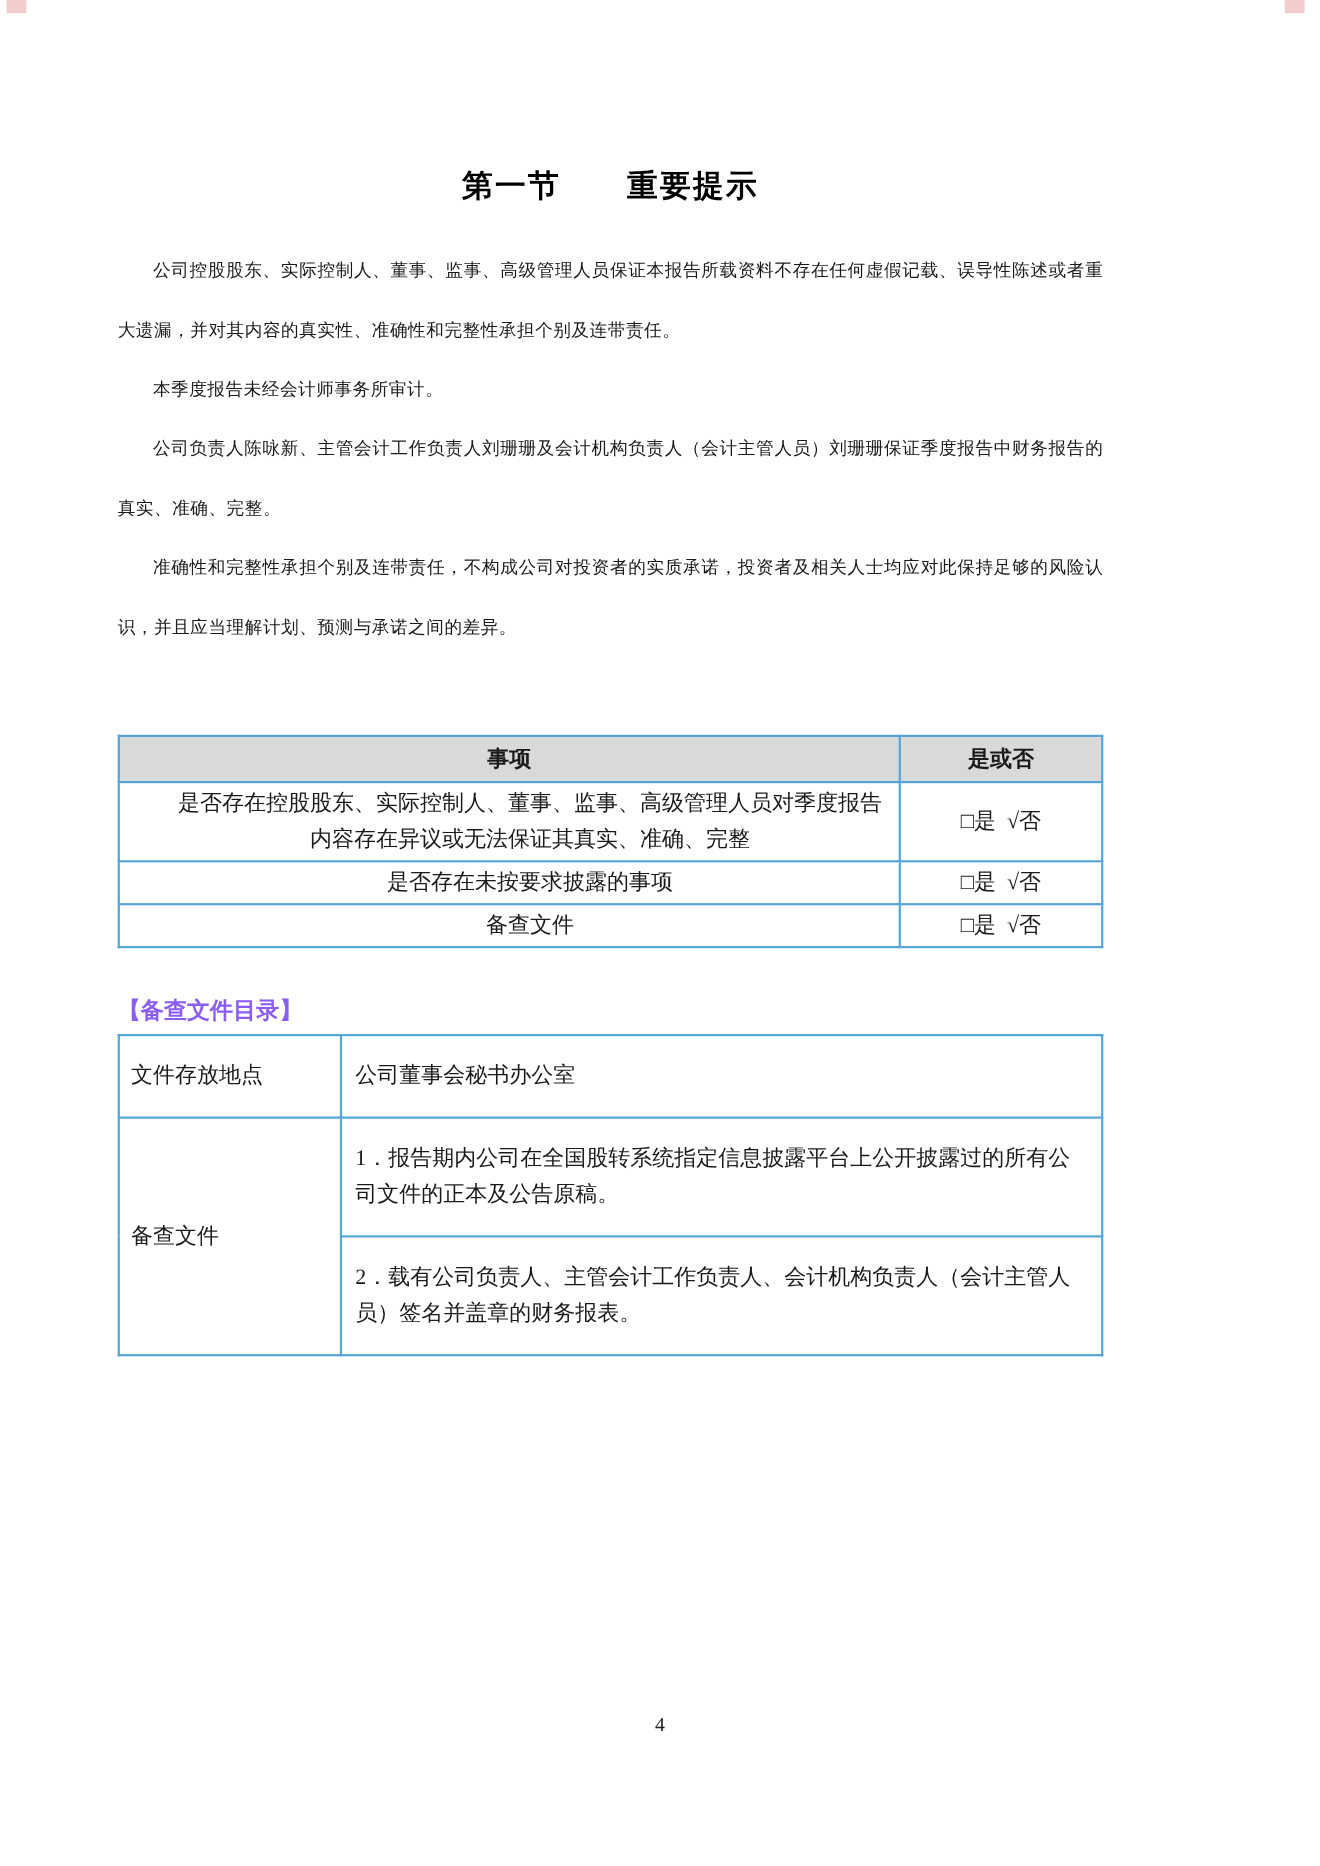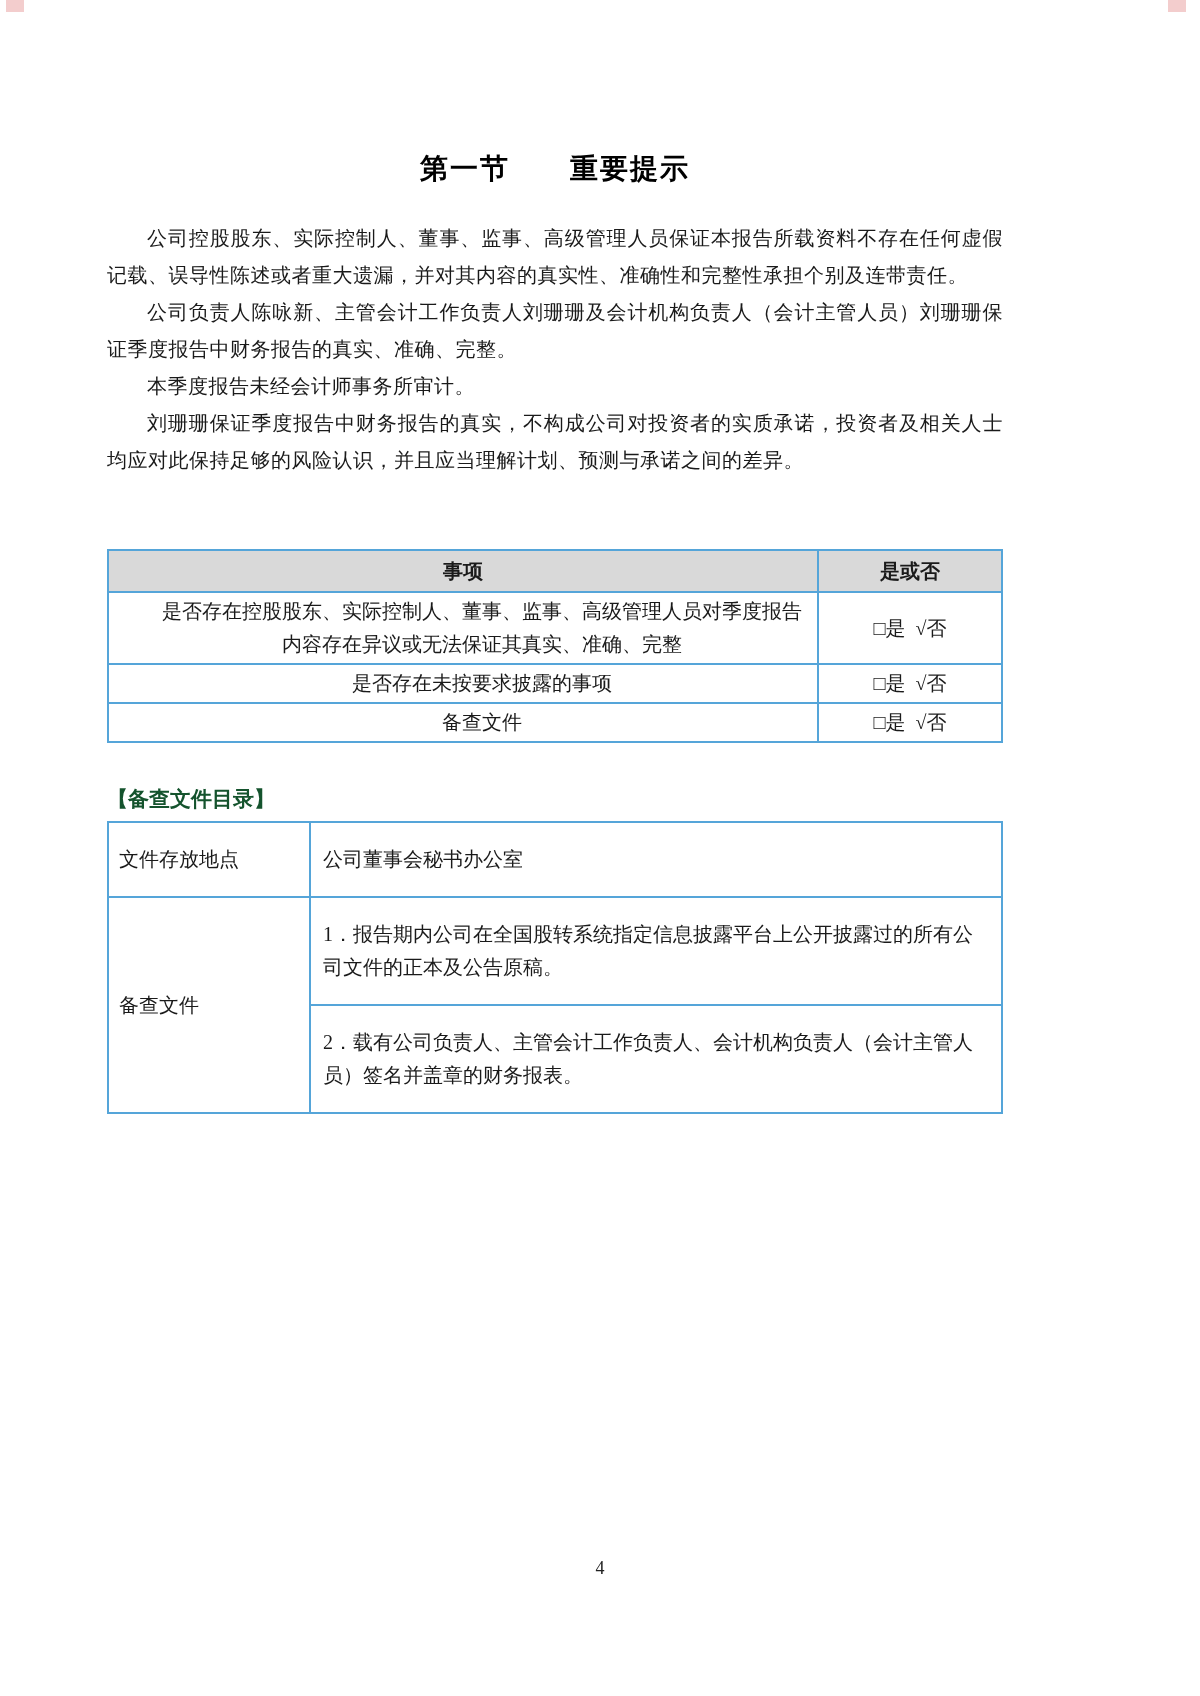--- a/index.html
+++ b/index.html
@@ -36,22 +36,22 @@
     text-align:center;
     font-family:"Liberation Sans","DejaVu Sans",sans-serif;
     font-weight:700;
     font-size:28px;
     letter-spacing:2px;
     color:#000;
   }
   .paragraphs{margin-top:32px;}
   .para{
     margin:0;
-    font-size:20px;
-    line-height:37px;
+    font-size:16px;
+    line-height:54px;
     text-align:justify;
     text-indent:2em;
     letter-spacing:0.5px;
   }
   table{
     border-collapse:collapse;
     width:896px;
     table-layout:fixed;
   }
   .matters-table{margin-top:70px;}
@@ -72,21 +72,21 @@
   }
   .matters-table col.c-item{width:79.4%;}
   .matters-table col.c-ans{width:20.6%;}
   .matters-table td.item{text-align:center;padding-left:48px;}
   .matters-table td.ans{text-align:center;white-space:pre;}
   .docs-heading{
     margin:42px 0 8px 0;
     font-family:"Liberation Sans","DejaVu Sans",sans-serif;
     font-weight:700;
     font-size:21px;
-    color:#14532d;
+    color:#8b5cf6;
   }
   .docs-table col.c-label{width:22.6%;}
   .docs-table col.c-value{width:77.4%;}
   .docs-table td.label{text-align:left;}
   .docs-table td.value{text-align:left;padding:20px 12px;}
   .page-number{
     position:absolute;
     left:0;
     width:1200px;
     top:1558px;
@@ -100,23 +100,23 @@
 
 <div class="page">
   <div class="corner-mark left"></div>
   <div class="corner-mark right"></div>
 
   <div class="content">
     <h1 class="doc-title">第一节　　重要提示</h1>
 
     <div class="paragraphs">
       <p class="para">公司控股股东、实际控制人、董事、监事、高级管理人员保证本报告所载资料不存在任何虚假记载、误导性陈述或者重大遗漏，并对其内容的真实性、准确性和完整性承担个别及连带责任。</p>
+      <p class="para">本季度报告未经会计师事务所审计。</p>
       <p class="para">公司负责人陈咏新、主管会计工作负责人刘珊珊及会计机构负责人（会计主管人员）刘珊珊保证季度报告中财务报告的真实、准确、完整。</p>
-      <p class="para">本季度报告未经会计师事务所审计。</p>
-      <p class="para">刘珊珊保证季度报告中财务报告的真实，不构成公司对投资者的实质承诺，投资者及相关人士均应对此保持足够的风险认识，并且应当理解计划、预测与承诺之间的差异。</p>
+      <p class="para">准确性和完整性承担个别及连带责任，不构成公司对投资者的实质承诺，投资者及相关人士均应对此保持足够的风险认识，并且应当理解计划、预测与承诺之间的差异。</p>
     </div>
 
     <table class="matters-table">
       <colgroup>
           <col class="c-item">
           <col class="c-ans">
         </colgroup>
       <thead>
         <tr>
           <th>事项</th>

